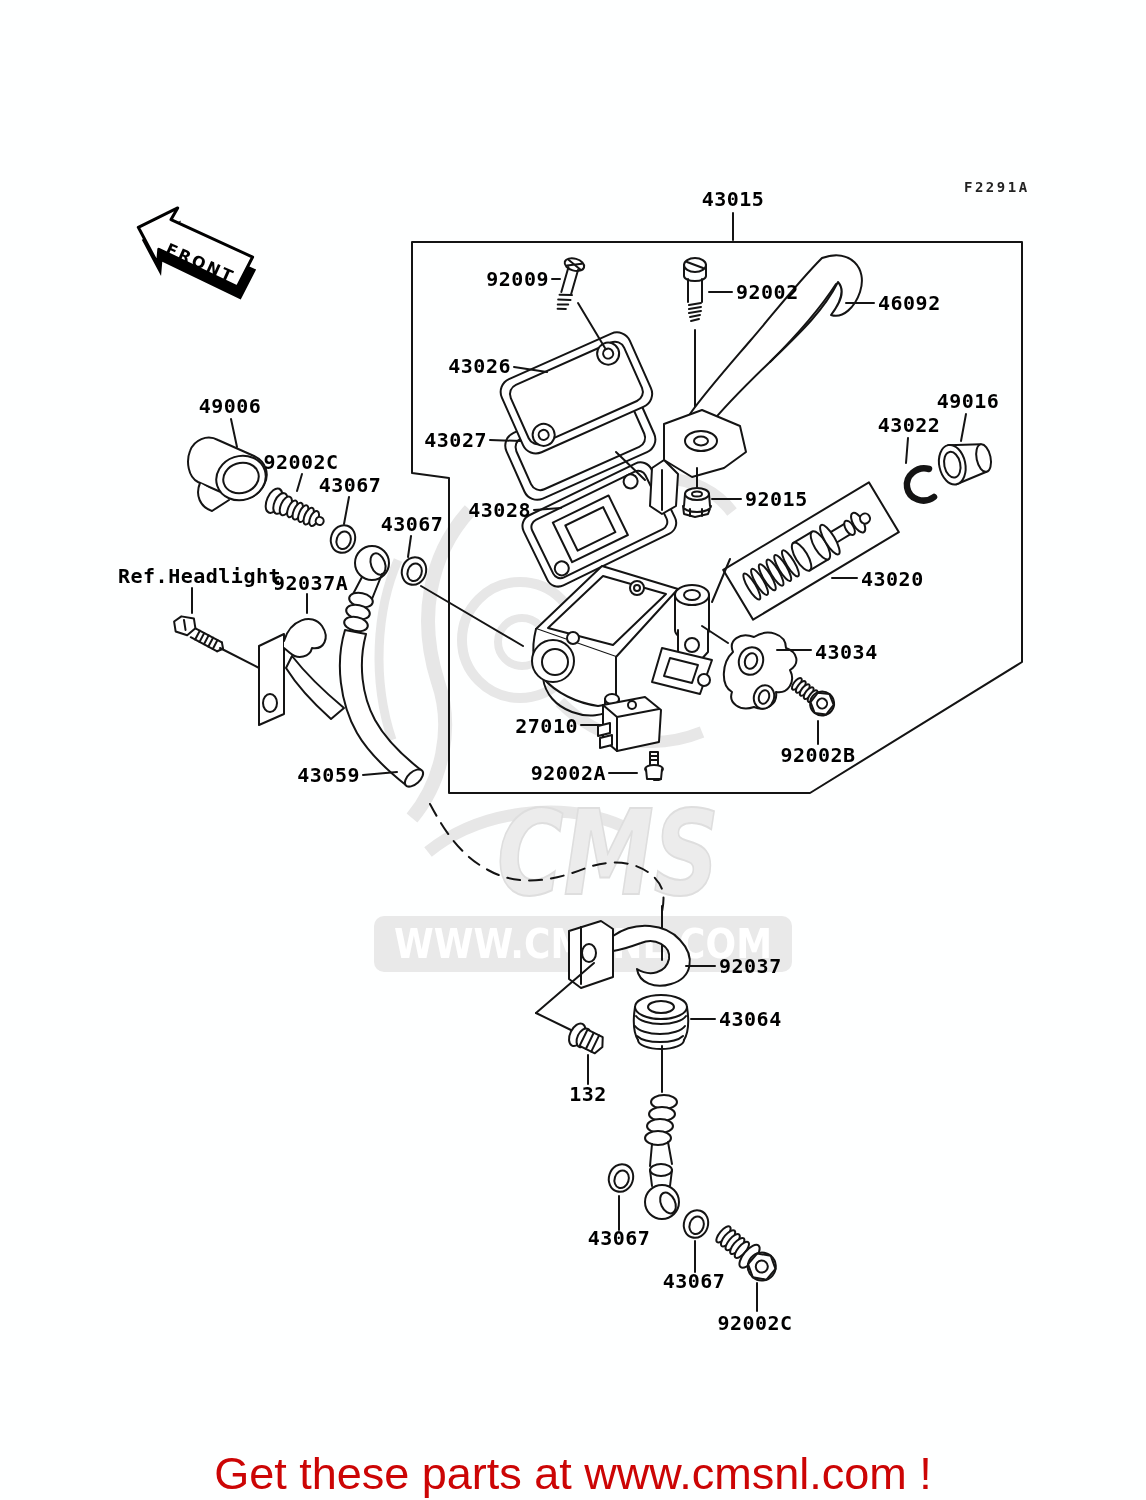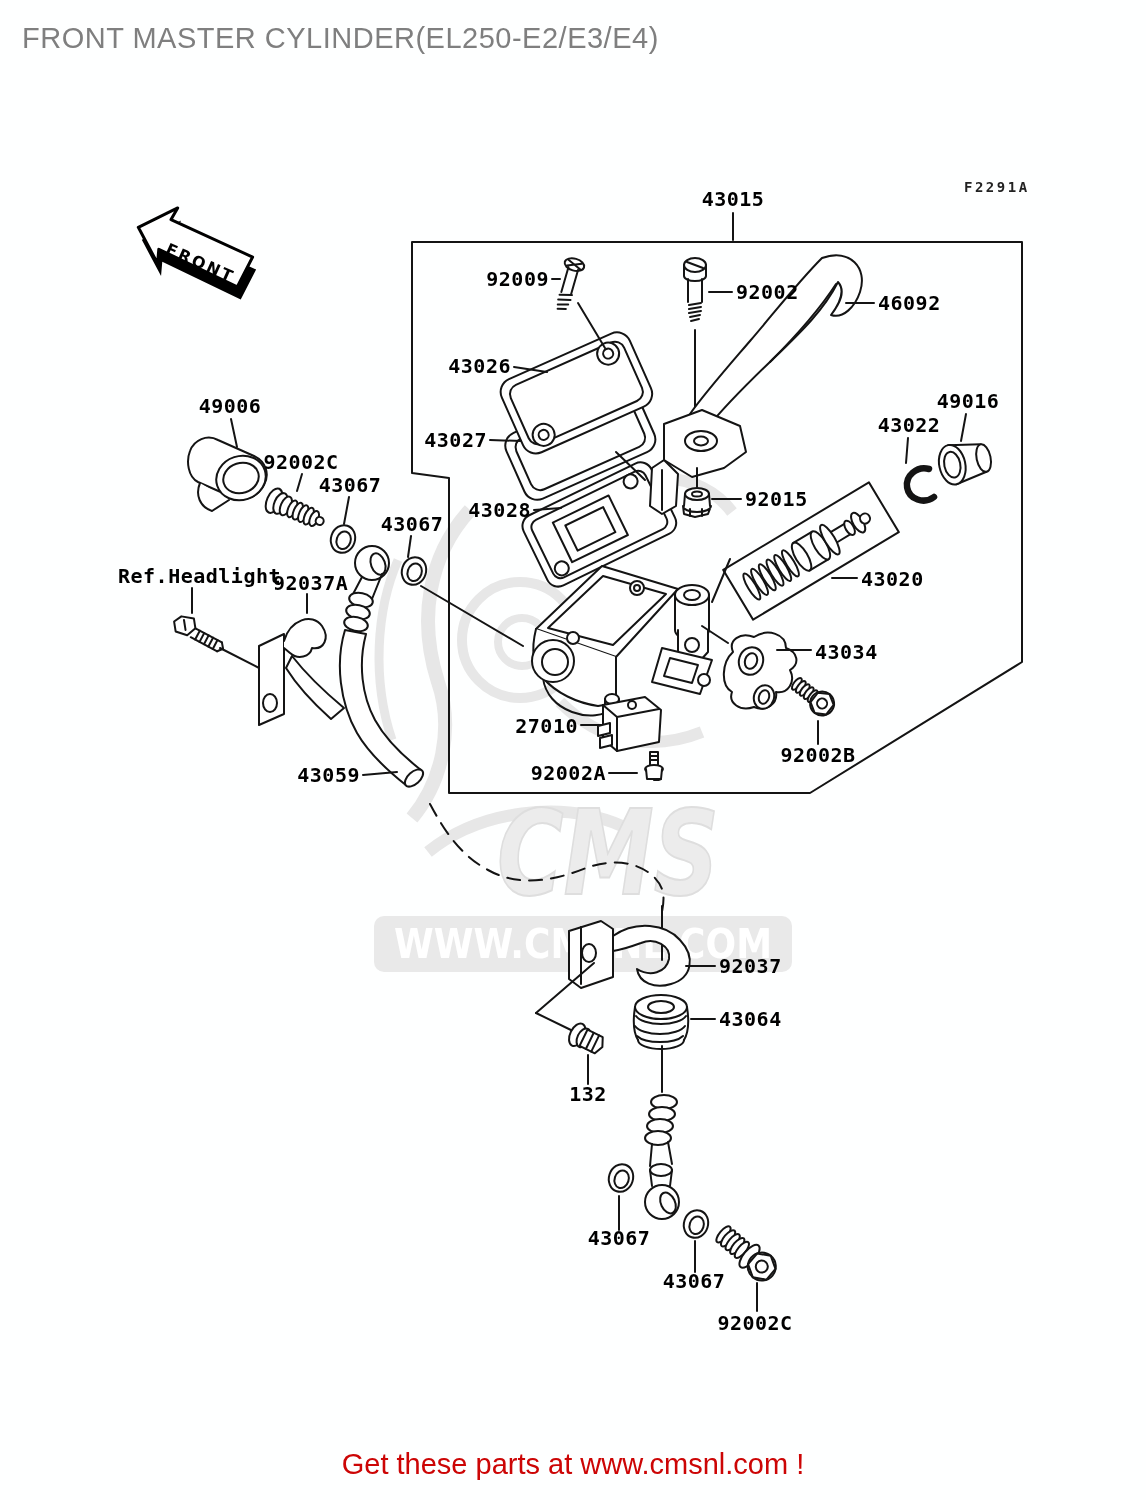--- a/index.html
+++ b/index.html
@@ -1,21 +1,21 @@
 <!DOCTYPE html>
 <html><head>
 <meta charset="utf-8">
 <style>
   html,body{margin:0;padding:0;background:#f6f6f4;}
   .page{position:relative;width:1146px;height:1500px;background:#feffff;overflow:hidden;
         font-family:"Liberation Sans",sans-serif;}
   .title{position:absolute;left:22px;top:22px;font-size:29px;color:#7f7f7f;
          letter-spacing:0.5px;white-space:nowrap;}
   .footer{position:absolute;left:0;top:1448px;width:100%;text-align:center;
-          font-size:29px;color:#cc0505;white-space:nowrap;}
+          font-size:45px;color:#cc0505;white-space:nowrap;}
   svg{position:absolute;left:0;top:0;}
   .art path,.art line,.art circle,.art ellipse,.art rect,.art polygon{
       stroke:#141414;stroke-width:2;fill:none;stroke-linecap:round;stroke-linejoin:round;}
   .art .w{fill:#ffffff;}
   .art .thick{stroke-width:6.5;}
   .art .dash{stroke-dasharray:13 9;}
   .callout{font-family:"DejaVu Sans Mono",monospace;font-weight:bold;font-size:20px;
            fill:#000;letter-spacing:0.5px;}
   .fiche{font-family:"DejaVu Sans Mono",monospace;font-weight:bold;font-size:14px;
          fill:#222;letter-spacing:2.5px;}
@@ -23,21 +23,20 @@
           font-size:118px;fill:#ececec;stroke:#dedede;stroke-width:2px;}
   .wm-url{font-family:"DejaVu Sans",sans-serif;font-weight:bold;font-size:40px;fill:#ffffff;}
   .wm-shape{stroke:#e7e7e7;fill:none;}
   .front-txt{font-family:"DejaVu Sans",sans-serif;font-weight:bold;font-size:16px;
              fill:#000;letter-spacing:2.5px;}
 </style>
 </head>
 <body>
 
 <div class="page">
-  <div class="title">FRONT MASTER CYLINDER(EL250-E2/E3/E4)</div>
 
   <svg width="1146" height="1500" viewBox="0 0 1146 1500">
 
     <g>
       <path class="wm-shape" d="M470,510 C428,556 418,620 438,682 C454,728 442,782 412,818" stroke-width="14"></path>
       <circle class="wm-shape" cx="520" cy="640" r="58" stroke-width="10"></circle>
       <circle class="wm-shape" cx="522" cy="642" r="24" stroke-width="8"></circle>
       <path class="wm-shape" d="M560,702 C600,742 652,752 702,732" stroke-width="12"></path>
       <path class="wm-shape" d="M588,500 C638,468 700,470 732,512" stroke-width="12"></path>
       <path class="wm-shape" d="M428,852 C480,810 562,800 622,826" stroke-width="12"></path>

